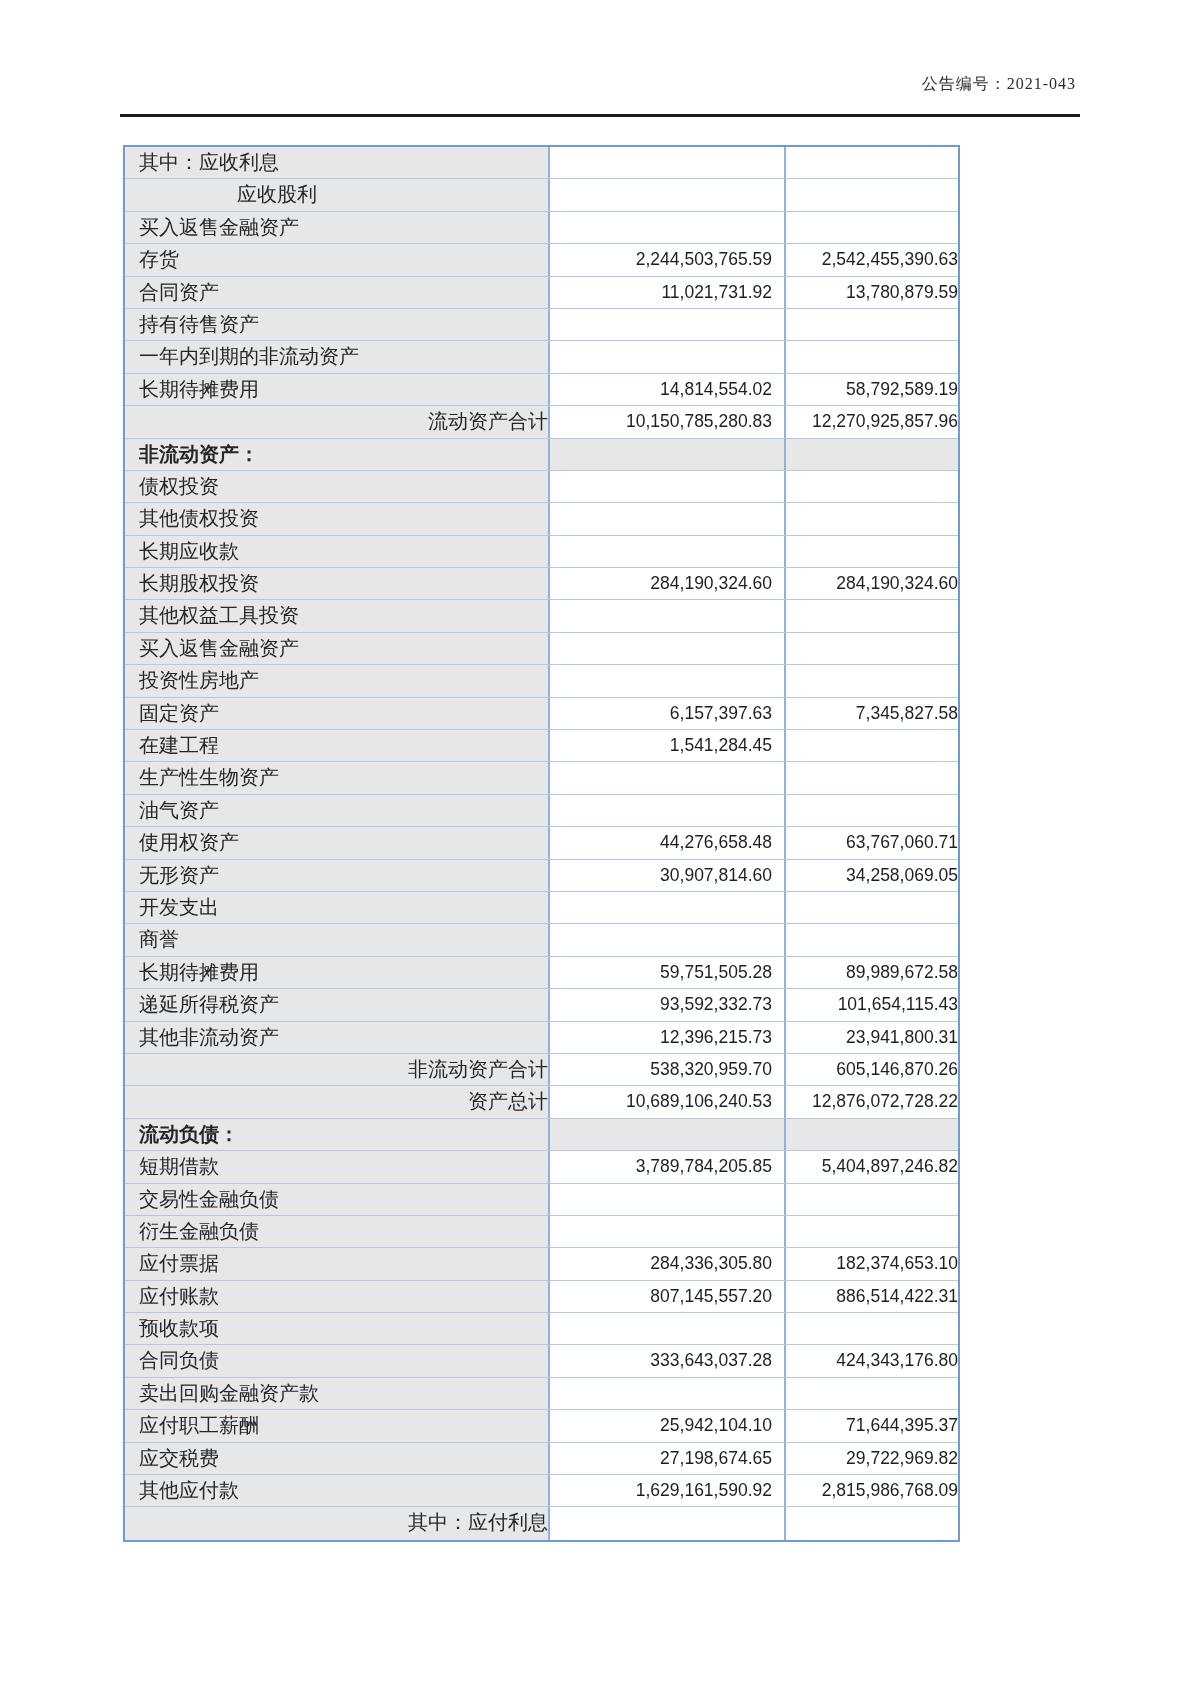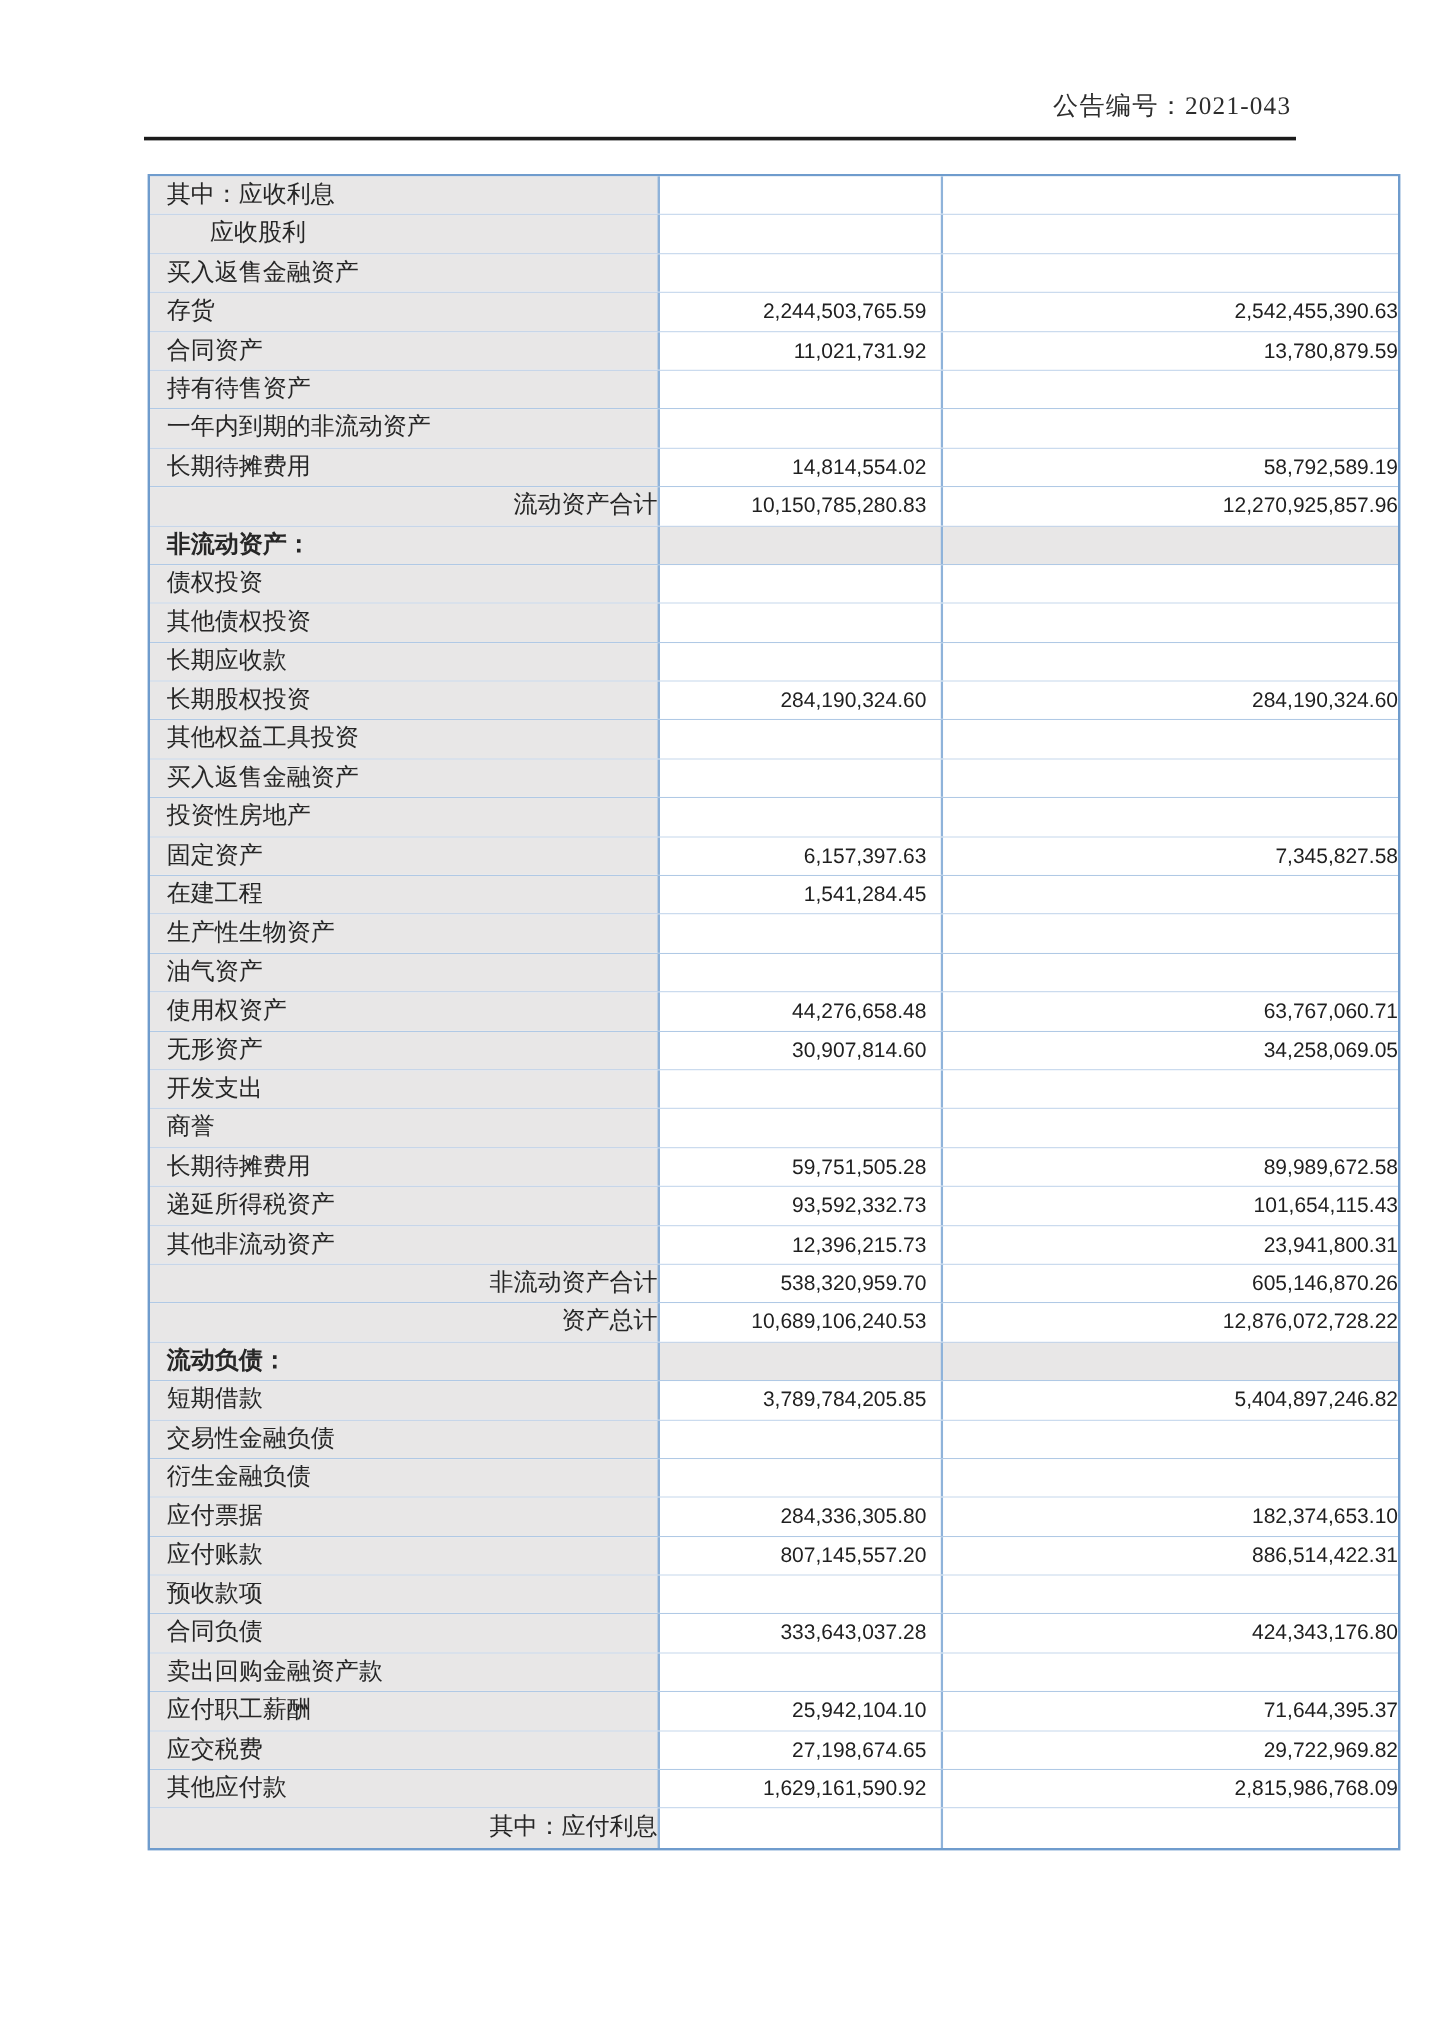--- a/index.html
+++ b/index.html
@@ -8,35 +8,35 @@
     width:1200px;
     height:1697px;
     background:#ffffff;
     overflow:hidden;
     font-family:"Liberation Serif", serif;
   }
   .announce{
     position:absolute;
     left:120px; top:74px; width:956px;
     text-align:right;
-    font-size:21px;
+    font-size:16px;
     color:#2d2d2d;
     letter-spacing:1px;
     font-family:"Liberation Serif", serif;
   }
   .rule{
     position:absolute;
     left:120px; top:114px;
     width:960px; height:3px;
     background:#1b1b1b;
   }
   .bstable{
     position:absolute;
     left:123px; top:145px;
-    width:1044px;
+    width:837px;
     box-sizing:border-box;
     border:2px solid #6f9ccd;
     background:#ffffff;
   }
   .row{
     display:flex;
     height:32.4px;
     box-sizing:border-box;
     border-bottom:1px solid #b0c9e5;
   }
@@ -69,21 +69,21 @@
   }
   .cell.v2{
     flex:1;
     background:#ffffff;
     text-align:right;
     font-family:"Liberation Sans", sans-serif;
     font-size:17.5px;
     color:#1f1f1f;
     line-height:31px;
   }
-  .row.sub .cell.label{padding-left:50px;}
+  .row.sub .cell.label{padding-left:112px;}
   .row.total .cell.label{
     text-align:right;
     padding-left:16px;
     font-weight:normal;
   }
   .row.section .cell.label{font-weight:bold;}
   .row.section .cell.v1,
   .row.section .cell.v2{background:#e8e7e7;}
 </style>
 </head>

